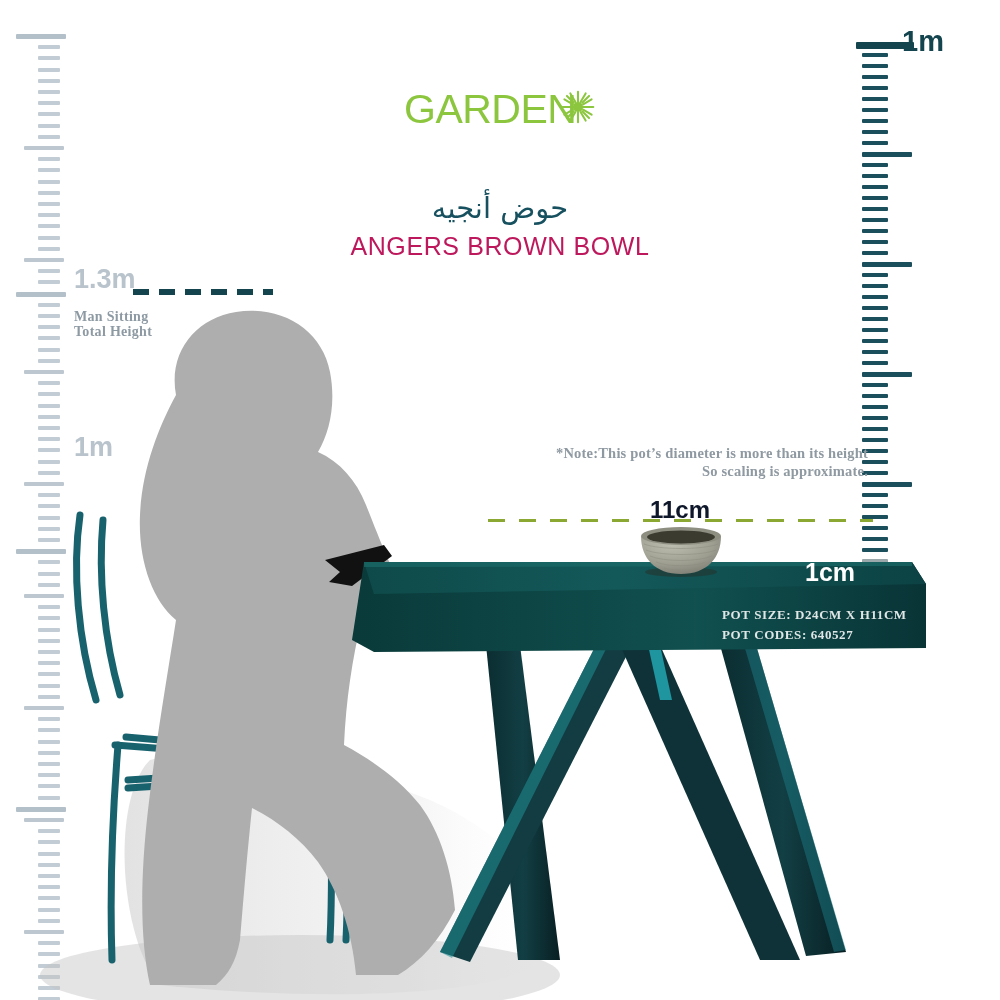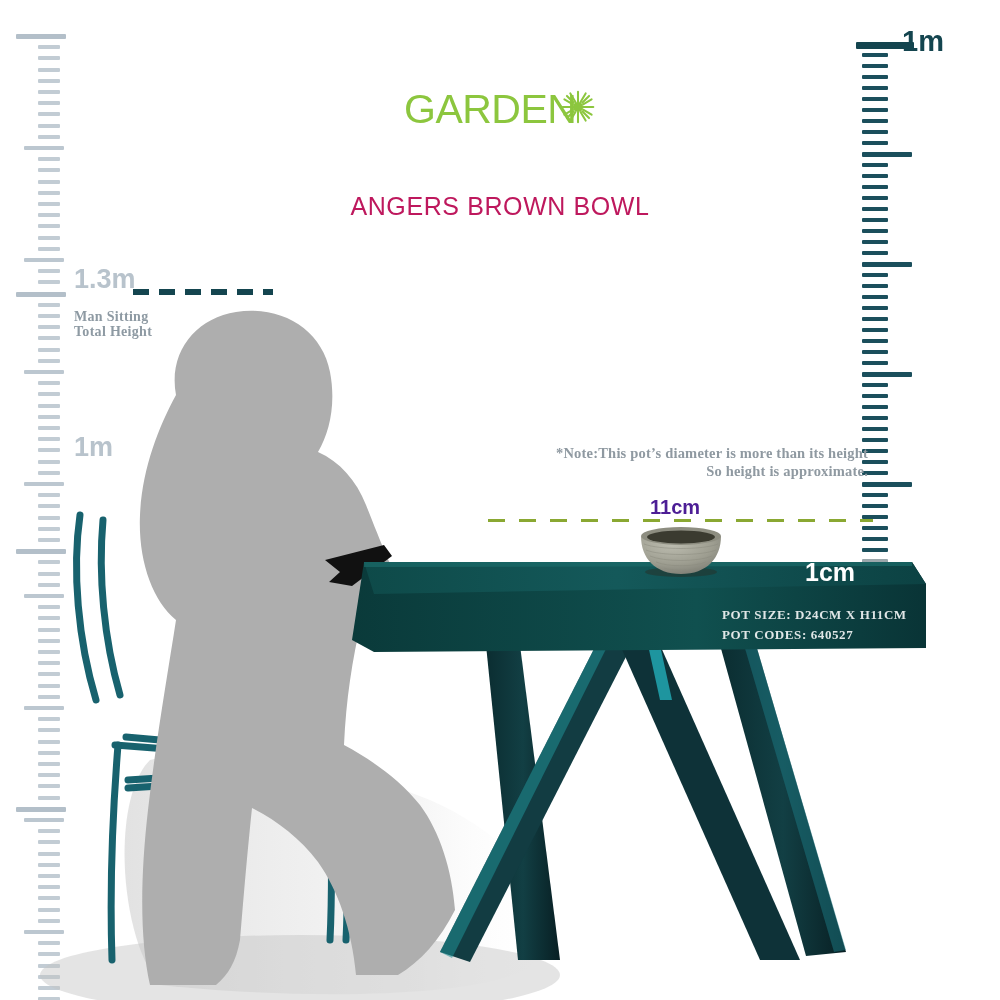--- a/index.html
+++ b/index.html
@@ -132,22 +132,22 @@
     color: #8e9aa3;
     letter-spacing: 0.3px;
   }
   #label-1m-right {
     left: 902px; top: 25px;
     font-size: 29px;
     color: #14454f;
   }
   #label-11cm {
     left: 650px; top: 496px;
-    font-size: 20px;
-    color: #4c1d95;
+    font-size: 24px;
+    color: #0f172a;
   }
   #label-1cm {
     left: 805px; top: 558px;
     font-size: 25px;
     color: #ffffff;
   }
 
   
   #dash-1-3m {
     position: absolute;
@@ -511,41 +511,42 @@
         <line x1="36" y1="11" x2="26" y2="17"></line>
         <line x1="36" y1="29" x2="26" y2="23"></line>
         <line x1="11" y1="36" x2="17" y2="26"></line>
         <line x1="29" y1="36" x2="23" y2="26"></line>
       </g>
       <circle cx="20" cy="20" r="6" fill="#8cc63e"></circle>
     </svg>
   </div>
 
   <div id="title-block">
+    <div id="title-ar">حوض أنجيه</div>
     <div id="title-en">ANGERS BROWN BOWL</div>
   </div>
 
   <div class="meas-label" id="label-1-3m">1.3m</div>
 
   <div id="label-man-sitting">
     <div>Man Sitting</div>
     <div>Total Height</div>
   </div>
 
   <div class="meas-label" id="label-1m-left">1m</div>
 
   <div class="meas-label" id="label-1m-right">1m</div>
 
   <div class="meas-label" id="label-11cm">11cm</div>
 
   <div class="meas-label" id="label-1cm">1cm</div>
 
   <div id="note">
     <div>*Note:This pot’s diameter is more than its height</div>
-    <div>So height is approximate.</div>
+    <div>So scaling is approximate.</div>
   </div>
 
   <div id="pot-info">
     <div>POT SIZE: D24CM X H11CM</div>
     <div>POT CODES: 640527</div>
   </div>
 
 </div>
 
 </body></html>

